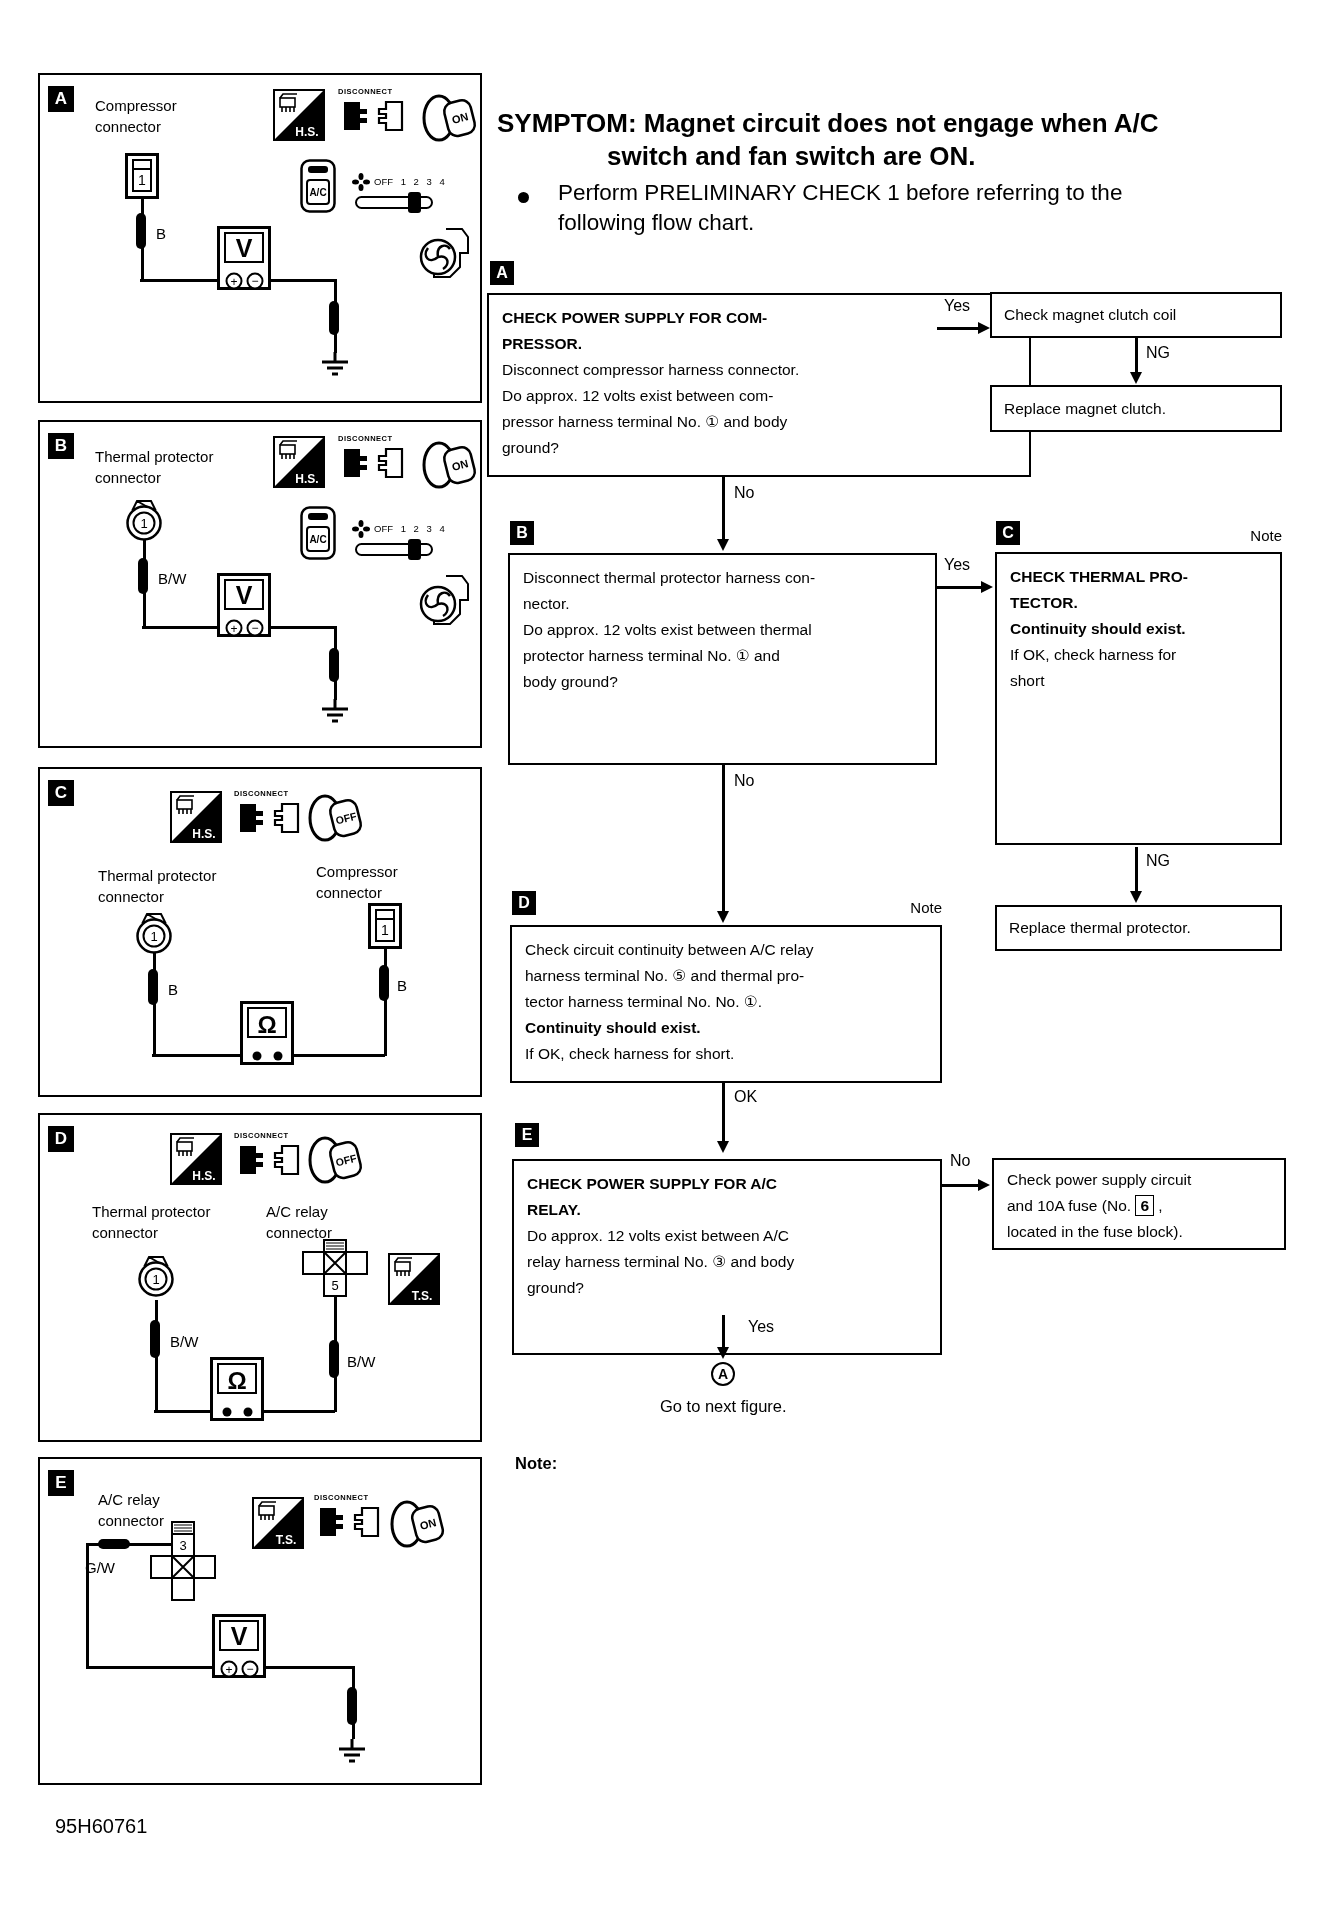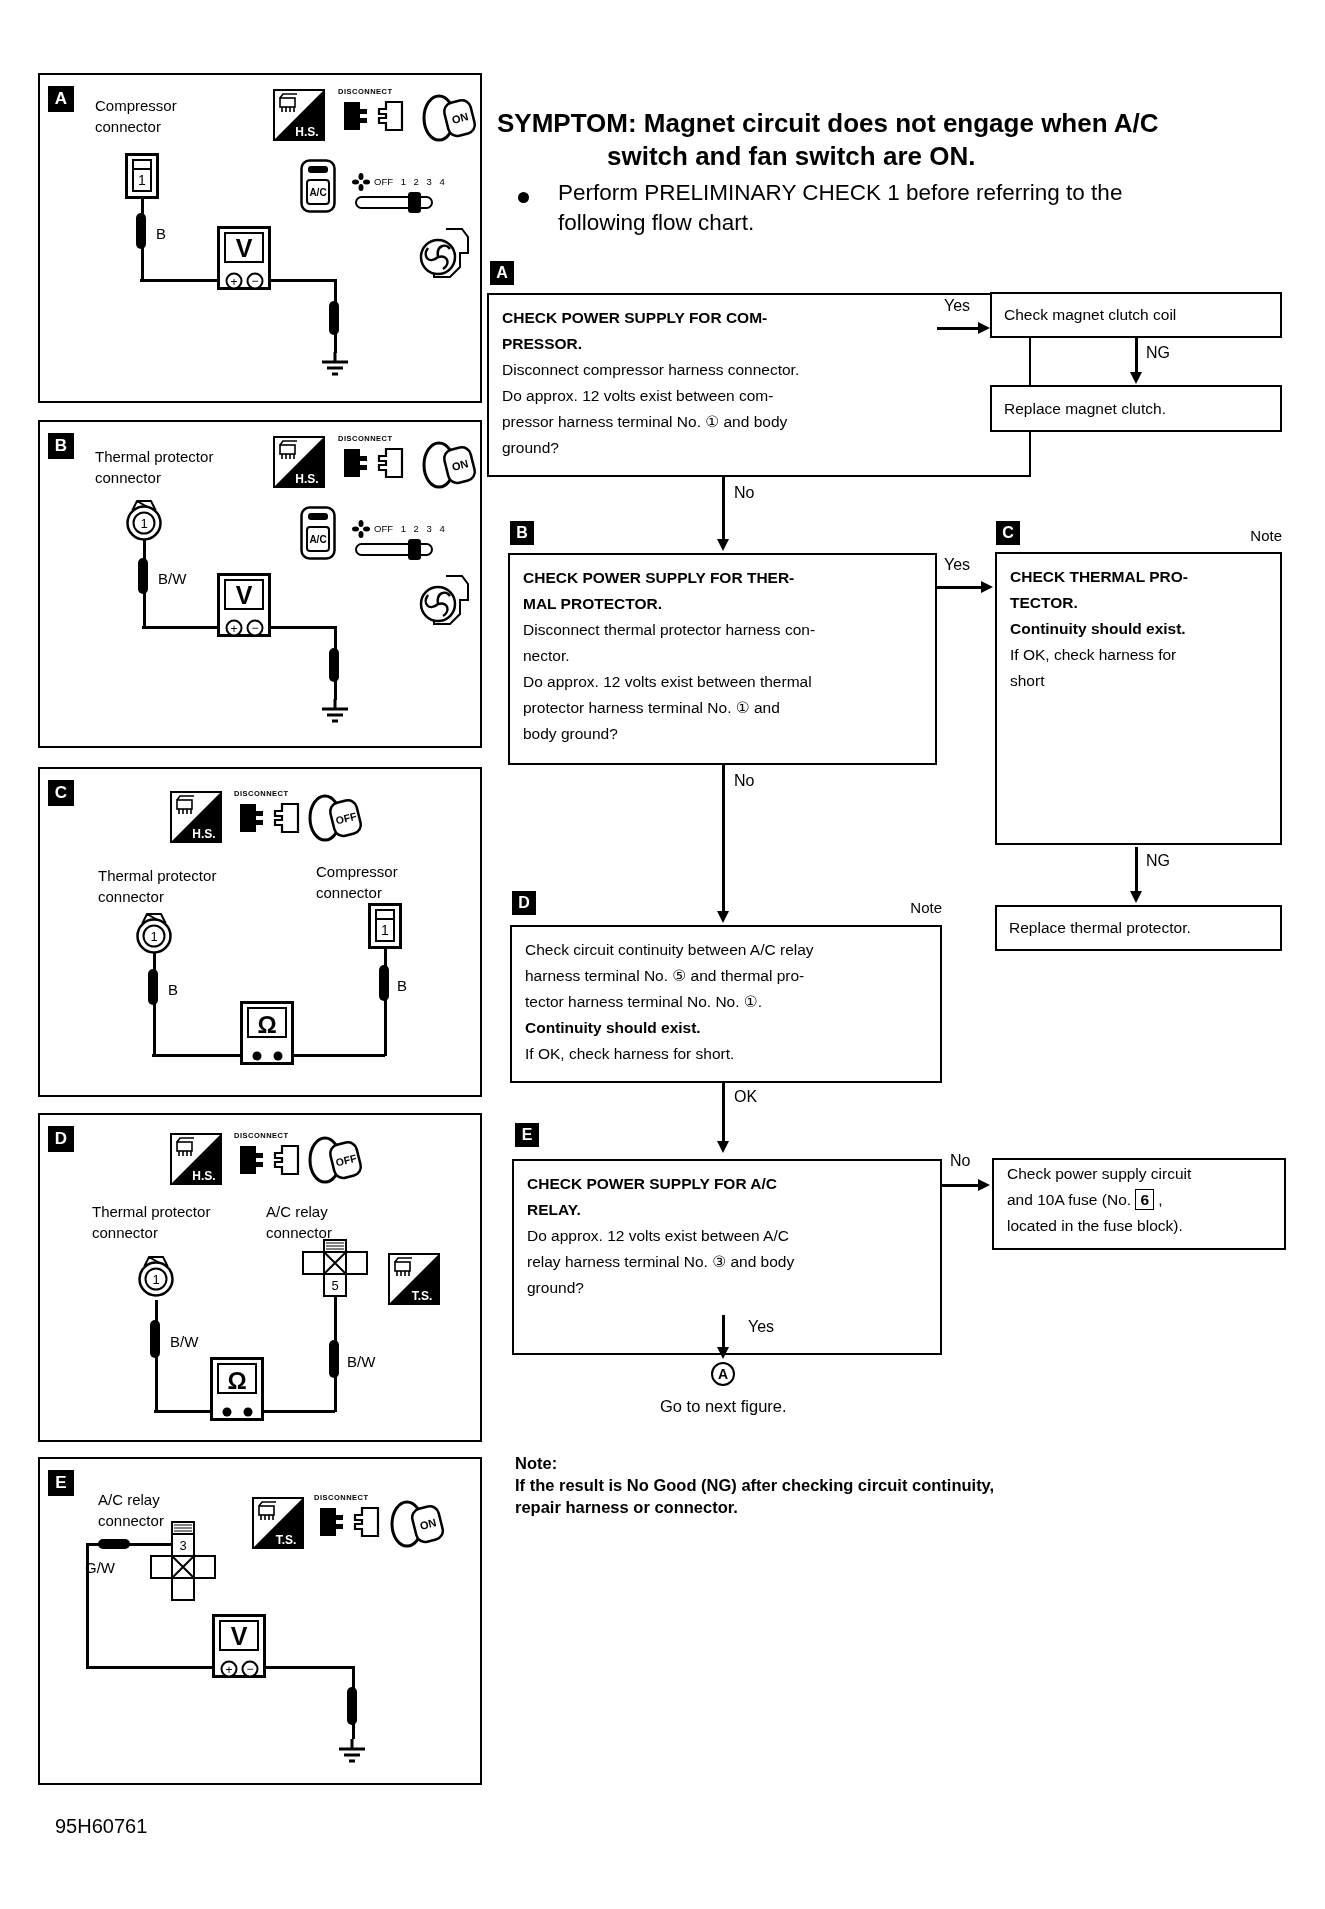--- a/index.html
+++ b/index.html
@@ -468,22 +468,20 @@
   <div class="fcbox onebox" style="left:990px;top:385px;width:292px;height:47px">
     <span>Replace magnet clutch.</span>
   </div>
 
   <div class="edge" style="left:734px;top:484px">No</div>
   <div class="vline" style="left:722px;top:477px;height:64px"></div>
   <div class="ah-d" style="left:717px;top:539px"></div>
 
   <div class="fclabel" style="left:510px;top:521px">B</div>
   <div class="fcbox" style="left:508px;top:553px;width:429px;height:212px">
-    <div class="t">CHECK POWER SUPPLY FOR THER-
-MAL PROTECTOR.</div>
     <div class="b">Disconnect thermal protector harness con-
 nector.
 Do approx. 12 volts exist between thermal
 protector harness terminal No. ① and
 body ground?</div>
   </div>
 
   <div class="edge" style="left:944px;top:556px">Yes</div>
   <div class="hline" style="left:937px;top:586px;width:44px"></div>
   <div class="ah-r" style="left:981px;top:581px"></div>
@@ -528,36 +526,34 @@
 RELAY.</div>
     <div class="b">Do approx. 12 volts exist between A/C
 relay harness terminal No. ③ and body
 ground?</div>
   </div>
 
   <div class="edge" style="left:950px;top:1152px">No</div>
   <div class="hline" style="left:942px;top:1184px;width:36px"></div>
   <div class="ah-r" style="left:978px;top:1179px"></div>
 
-  <div class="fcbox" style="left:992px;top:1158px;width:294px;height:92px;padding:1px 13px">
+  <div class="fcbox" style="left:992px;top:1158px;width:294px;height:92px;padding:7px 13px">
     <div>Check power supply circuit</div>
     <div>
       <span>and 10A fuse (No.</span>
       <span class="fuse-no">6</span>
       <span>,</span>
     </div>
     <div>located in the fuse block).</div>
   </div>
 
   <div class="edge" style="left:748px;top:1318px">Yes</div>
   <div class="vline" style="left:722px;top:1315px;height:34px"></div>
   <div class="ah-d" style="left:717px;top:1347px"></div>
 
   <div class="circleA" style="left:711px;top:1362px">A</div>
   <div class="edge" style="left:660px;top:1397px;font-size:16.5px">Go to next figure.</div>
 
   <div class="bnote" style="left:515px;top:1452px">Note:</div>
-  <div class="bnote" style="left:515px;top:1474px;width:650px">If the result is No Good (NG) after checking circuit continuity,
-repair harness or connector.</div>
 
   <div class="doccode" style="left:55px;top:1815px">95H60761</div>
 
 </div>
 
 </body></html>

